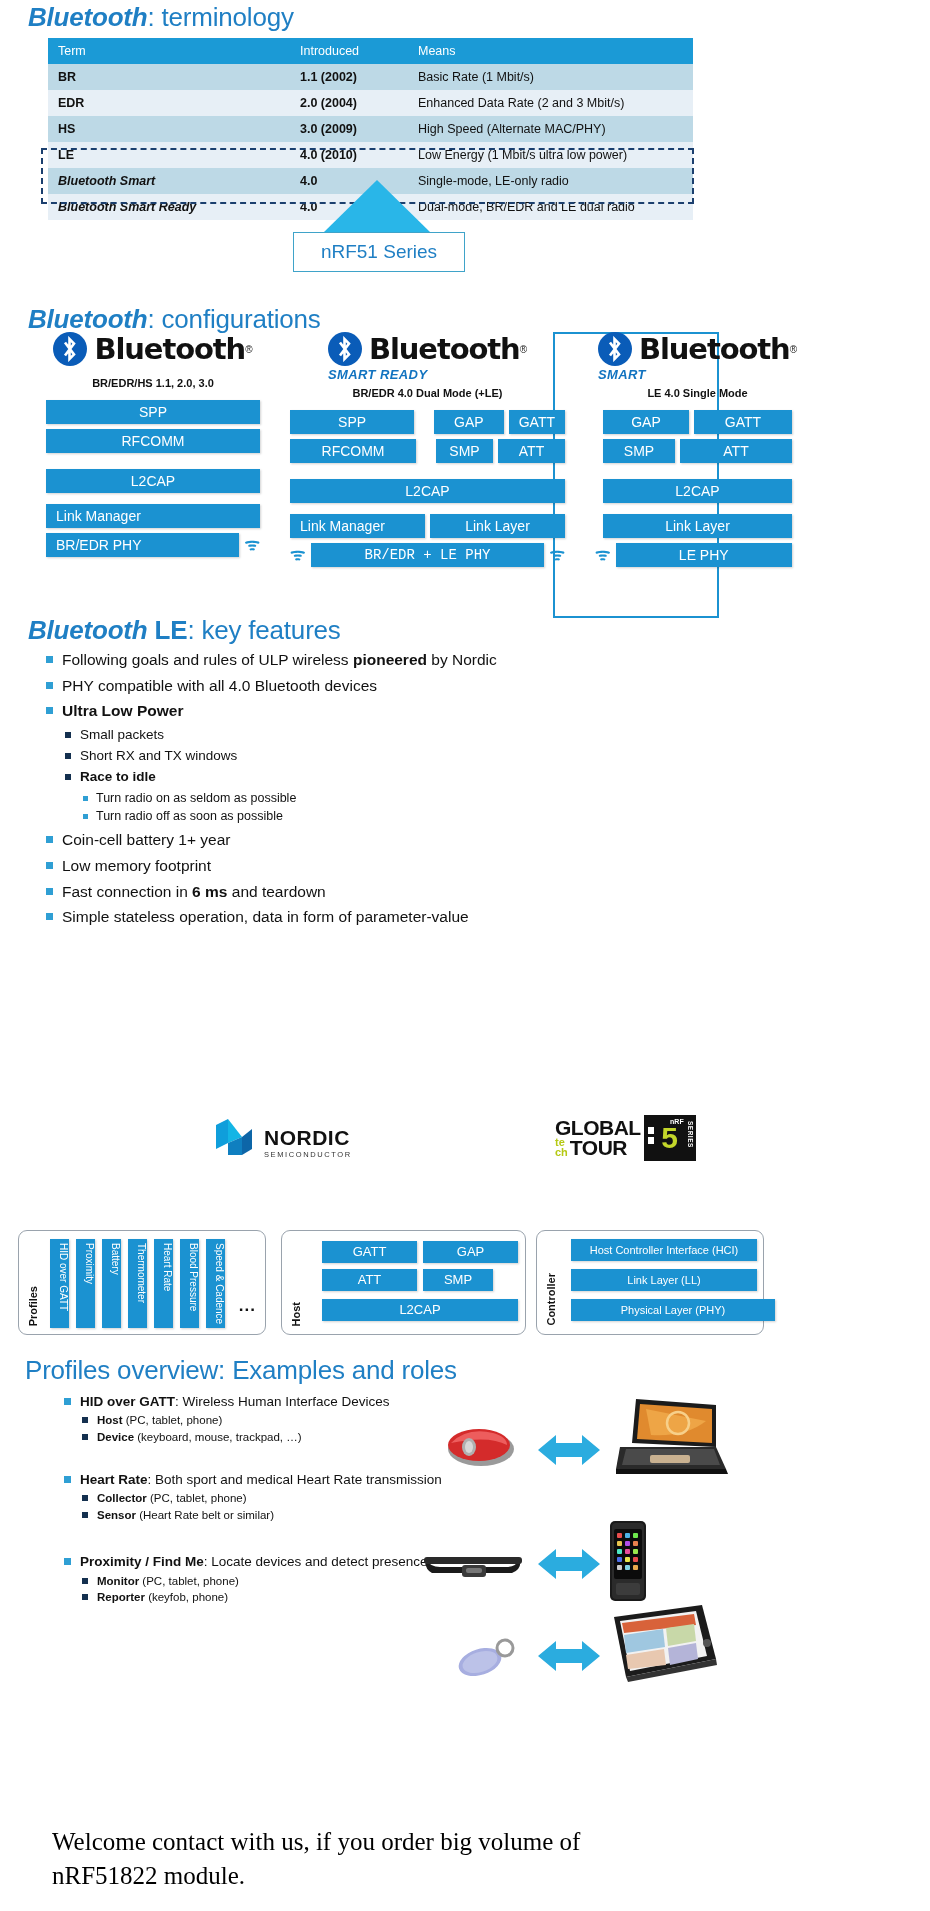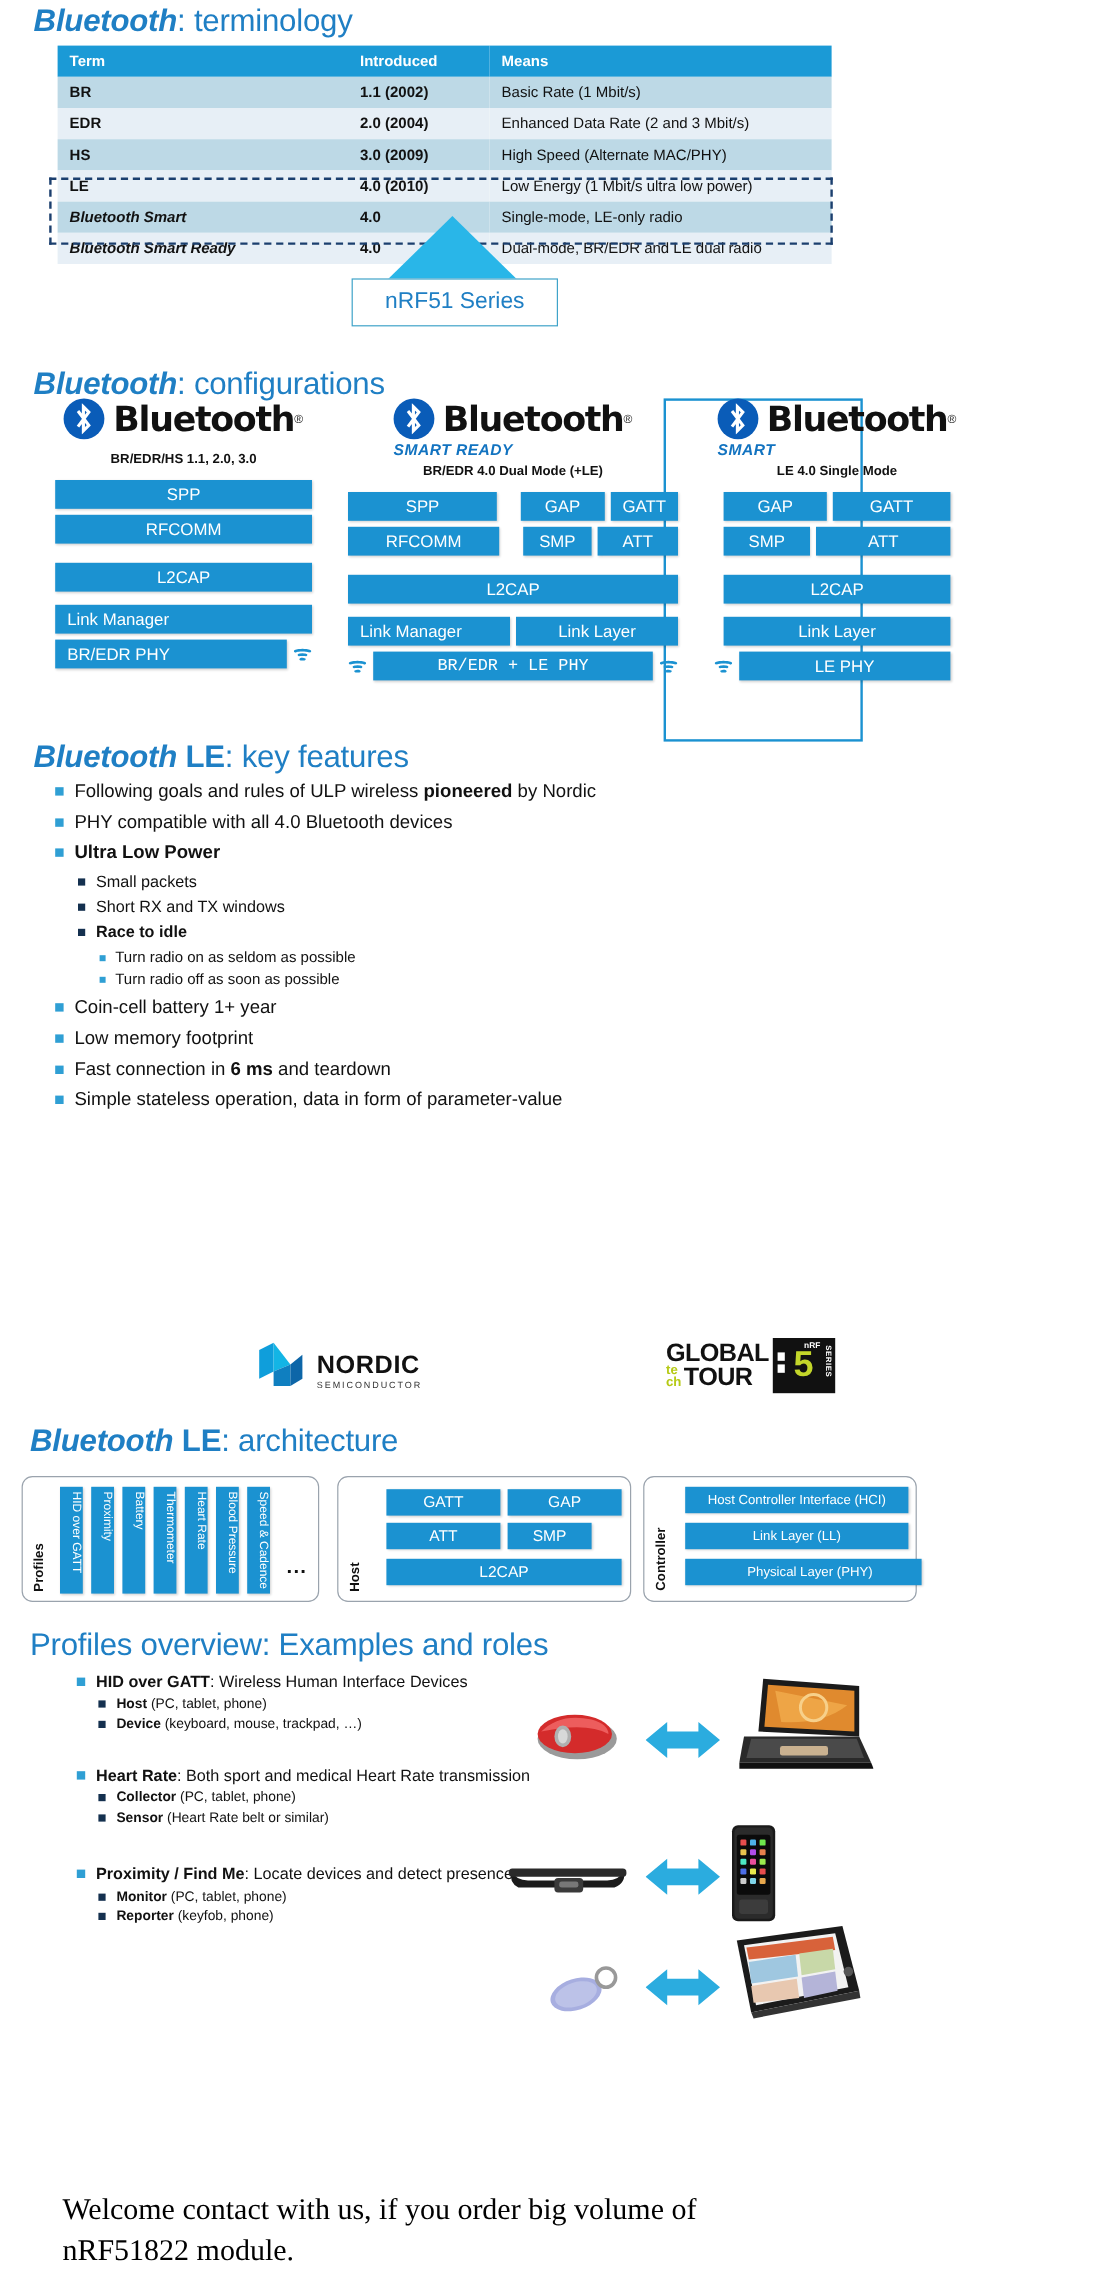--- a/index.html
+++ b/index.html
@@ -25,21 +25,21 @@
 
   
   .sec1{position:absolute;left:0;top:0;width:930px;}
   .sec1 .slide-title{position:absolute;left:28px;top:2px;}
   .term-table{
     position:absolute;left:48px;top:38px;width:645px;
     border-collapse:collapse;font-size:12.5px;
   }
   .term-table th{
     background:#1b9ad6;color:#fff;text-align:left;
-    font-weight:700;font-size:12.5px;
+    font-weight:400;font-size:12.5px;
     padding:6px 10px;
   }
   .term-table td{padding:6px 10px;font-size:12.5px;color:#111;}
   .term-table td.c1{font-weight:700;width:222px;}
   .term-table td.c2{font-weight:700;width:98px;}
   .term-table tr.odd td{background:#bdd9e6;}
   .term-table tr.even td{background:#e7eff6;}
   .term-table tr.ital td.c1{font-style:italic;}
   .dashbox{
     position:absolute;left:41px;top:148px;width:653px;height:56px;
@@ -451,23 +451,20 @@
             <i></i>
           </div>
         <span class="nrf">nRF</span>
         <span class="five">5</span>
         <span class="series">SERIES</span>
       </div>
     </div>
   </div>
 
   <div class="sec4">
-    <div class="slide-title">
-      <span class="bt">Bluetooth</span><span class="bold"> LE</span><span class="rest">: architecture</span>
-    </div>
 
     <div class="archrow">
 
       <div class="panel p-profiles">
         <div class="side">Profiles</div>
         <div class="vblk" style="left:31px;">HID over GATT</div>
         <div class="vblk" style="left:57px;">Proximity</div>
         <div class="vblk" style="left:83px;">Battery</div>
         <div class="vblk" style="left:109px;">Thermometer</div>
         <div class="vblk" style="left:135px;">Heart Rate</div>
@@ -482,21 +479,21 @@
         <div class="hblk" style="left:141px;top:10px;width:95px;">GAP</div>
         <div class="hblk" style="left:40px;top:38px;width:95px;">ATT</div>
         <div class="hblk" style="left:141px;top:38px;width:70px;">SMP</div>
         <div class="hblk" style="left:40px;top:68px;width:196px;">L2CAP</div>
       </div>
 
       <div class="panel p-ctrl">
         <div class="side">Controller</div>
         <div class="hblk" style="left:34px;top:8px;width:186px;font-size:11px;">Host Controller Interface (HCI)</div>
         <div class="hblk" style="left:34px;top:38px;width:186px;font-size:11px;">Link Layer (LL)</div>
-        <div class="hblk" style="left:34px;top:68px;width:186px;font-size:11px;padding-left:11px;">Physical Layer (PHY)</div>
+        <div class="hblk" style="left:34px;top:68px;width:204px;font-size:11px;">Physical Layer (PHY)</div>
       </div>
     </div>
   </div>
 
   <div class="sec5">
     <div class="slide-title">Profiles overview: Examples and roles</div>
 
     <ul class="prof">
       <li style="margin-bottom:26px;">
         <span class="b">HID over GATT</span><span>: Wireless Human Interface Devices</span>

